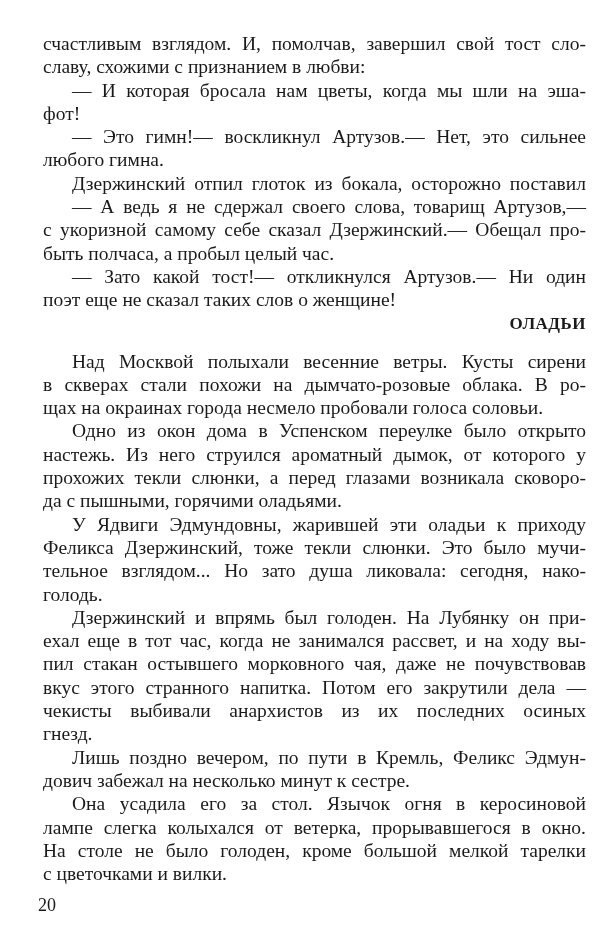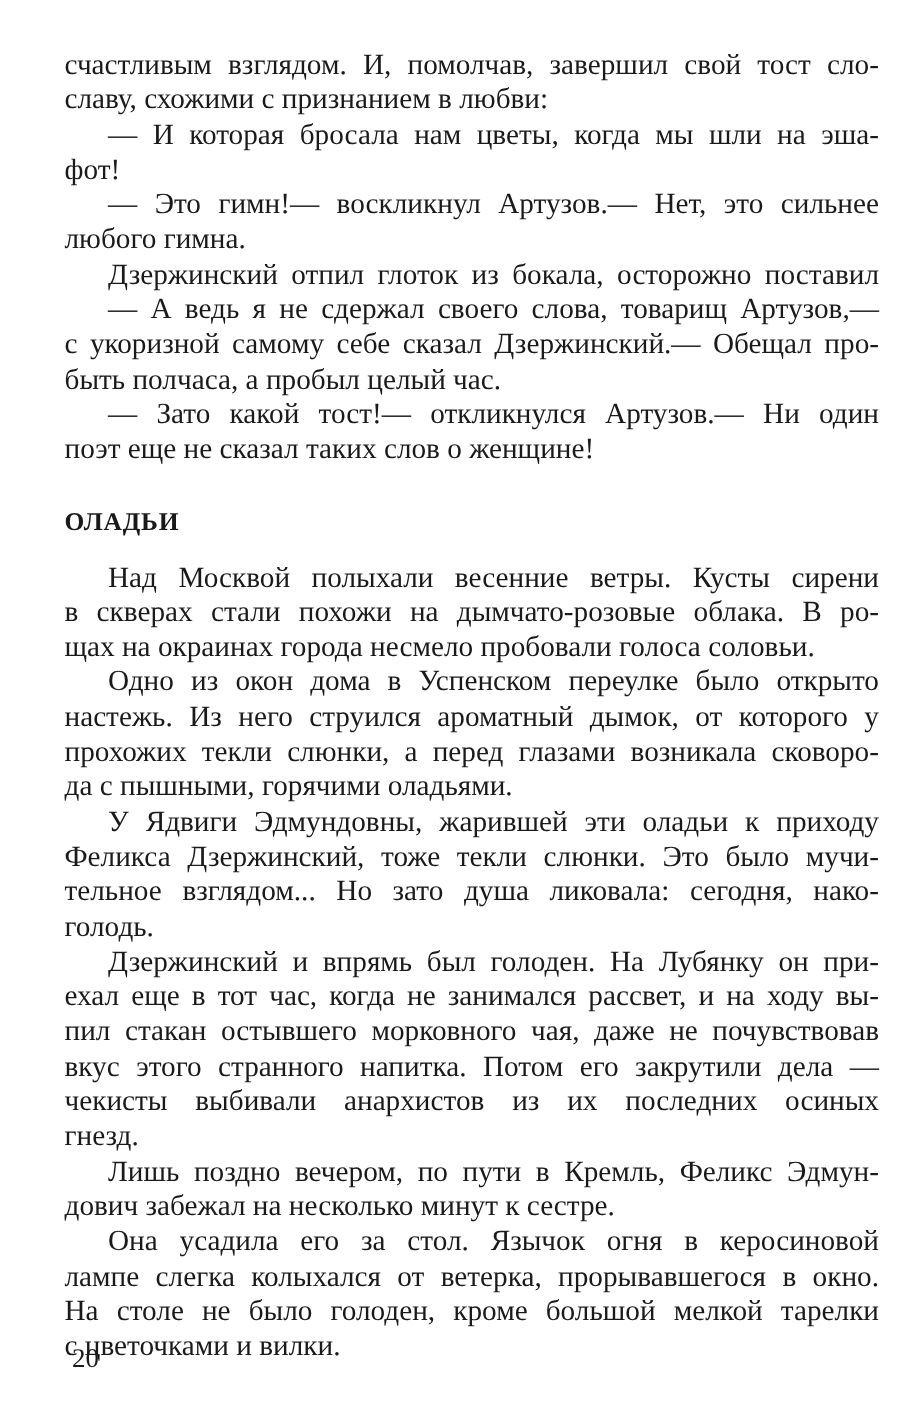--- a/index.html
+++ b/index.html
@@ -6,25 +6,25 @@
   body { width: 600px; height: 942px; position: relative; overflow: hidden; }
   .page {
     position: absolute; left: 43px; top: 32px; width: 543px;
     font-family: "Liberation Serif", "DejaVu Serif", serif;
     font-size: 19.5px; line-height: 23.3px; color: #1a1a1a;
   }
   .line { display: block; white-space: nowrap; text-align: justify; text-align-last: justify; height: 23.3px; font-family: Liberation Serif, serif; }
   .line.last { text-align-last: left; }
   .indent { padding-left: 29px; }
   .heading {
-    display: block; text-align: left; font-weight: bold; font-size: 17px;
-    letter-spacing: 0.5px; margin-top: 24px; margin-bottom: 15px; height: 23px;
+    display: block; text-align: right; font-weight: bold; font-size: 17px;
+    letter-spacing: 0.5px; margin-bottom: 15px; height: 23px;
   }
   .page-number {
-    position: absolute; left: 48px; top: 895px;
+    position: absolute; left: 38px; top: 895px;
     font-family: "Liberation Serif", "DejaVu Serif", serif;
     font-size: 18px; color: #1a1a1a;
   }
 </style>
 </head>
 <body>
 
 <div class="page">
   <div id="section1">
       <span class="line">счастливым взглядом. И, помолчав, завершил свой тост сло-</span>

